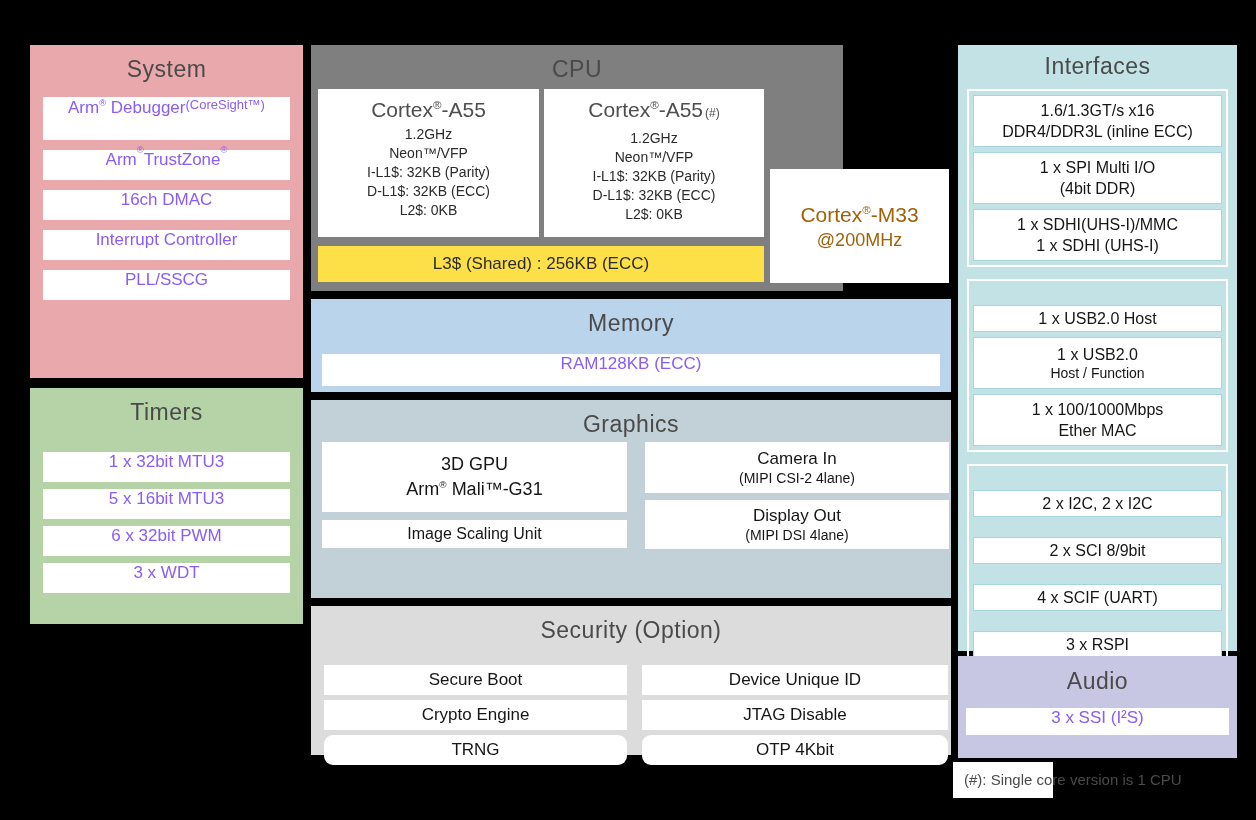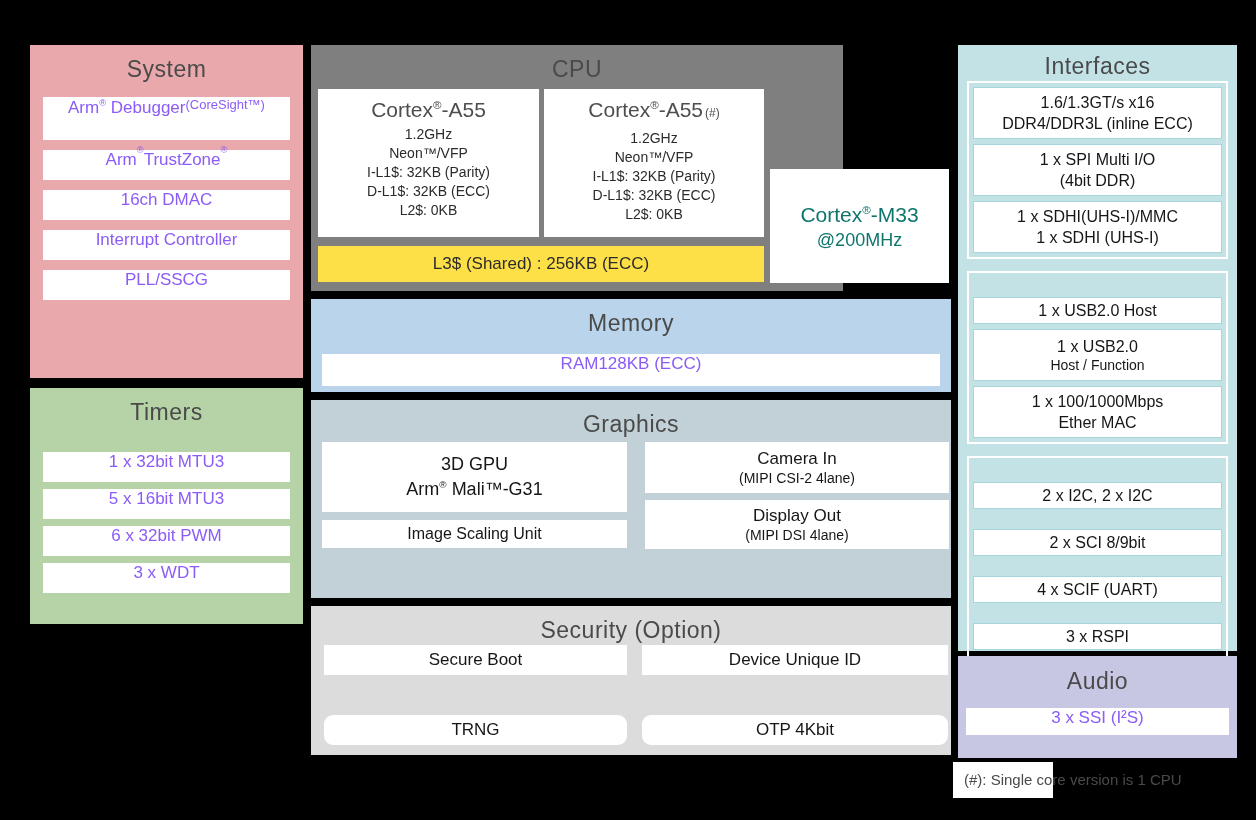--- a/index.html
+++ b/index.html
@@ -38,21 +38,21 @@
   .cpu { left: 311px; top: 45px; width: 532px; height: 246px; background: var(--cpu, #7F7F7F); }
   .core { position: absolute; background: #fff; text-align: center; }
   .core-a { left: 7px;  top: 44px; width: 221px; height: 148px; }
   .core-b { left: 233px; top: 44px; width: 220px; height: 148px; }
   .core-name { font-size: 21px; color: #4E4E4E; padding-top: 7px; line-height: 27px; margin-bottom: 2px; }
   .hash { font-size: 12px; color: #4E4E4E; margin-left: 2px; }
   .spec { font-size: 14px; line-height: 19px; color: #2B2B2B; }
   .l3box { position: absolute; left: 7px; top: 201px; width: 446px; height: 36px; background: #fde047;
            text-align: center; font-size: 17px; line-height: 36px; color: #2B2B2B; }
   .m33box { position: absolute; left: 459px; top: 124px; width: 179px; height: 114px; background: #fff;
-            display: flex; flex-direction: column; justify-content: center; text-align: center; color: #0f766e; }
+            display: flex; flex-direction: column; justify-content: center; text-align: center; color: #a16207; }
   .m33-name { font-size: 21px; line-height: 27px; }
   .m33-freq { font-size: 18px; line-height: 24px; }
 
   
   .memory { left: 311px; top: 299px; width: 640px; height: 93px; background: var(--memory, #B9D4EB); }
   .memory .item { height: 32px; margin: 16px 11px 0; }
 
   
   .graphics { left: 311px; top: 400px; width: 640px; height: 198px; background: var(--graphics, #C2D1D7); }
   .gbox { position: absolute; background: #fff; text-align: center; color: #161616;
@@ -60,28 +60,28 @@
   .gpu { left: 11px; top: 42px; width: 305px; height: 70px; }
   .gpu .l1 { font-size: 18px; line-height: 25px; }
   .isu { left: 11px; top: 120px; width: 305px; height: 28px; }
   .camera { left: 334px; top: 42px; width: 304px; height: 51px; }
   .displayout { left: 334px; top: 100px; width: 304px; height: 49px; }
   .camera .sub, .displayout .sub { font-size: 14px; line-height: 18px; }
 
   
   .security { left: 311px; top: 606px; width: 640px; height: 149px; background: var(--security, #DCDCDC); }
   .sbox { position: absolute; background: #fff; height: 30px; text-align: center;
-          font-size: 17px; line-height: 30px; color: #161616; }
+          font-size: 17px; line-height: 30px; color: #161616; margin-top: 20px; }
   .sec-l { left: 13px; width: 303px; }
   .sec-r { left: 331px; width: 306px; }
   .row0 { top: 39px; } .row1 { top: 74px; } .row2 { top: 109px; border-radius: 9px; }
 
   
   .interfaces { left: 958px; top: 45px; width: 279px; height: 606px; background: var(--interfaces, #C2E2E6); }
-  .interfaces .block-title { padding-top: 6px; }
+  .interfaces .block-title { padding-top: 6px; margin-bottom: 8px; }
   .igroup { margin: 0 9px 12px; border: 2px solid #fff; padding: 4px; }
   .iitem { background: #fff; border: 1px solid var(--ifborder, #A6D6DC); margin-bottom: 5px;
            text-align: center; color: #161616; display: flex; flex-direction: column; justify-content: center; }
   .iitem:last-child { margin-bottom: 0; }
   .iitem.one { height: 27px; margin-top: 20px; }
   .iitem.two { height: 52px; }
   .iitem .l1, .iitem .l2 { font-size: 16px; line-height: 21px; }
   .iitem .sub { font-size: 14px; line-height: 17px; }
 
   
@@ -165,22 +165,24 @@
     </div>
     <div class="gbox displayout">
       <div class="l1">Display Out</div>
       <div class="sub">(MIPI DSI 4lane)</div>
     </div>
   </section>
 
   <section class="block security">
     <div class="block-title">Security (Option)</div>
     <div class="sbox sec-l row0">Secure Boot</div>
+    <div class="sbox sec-l row1">Crypto Engine</div>
     <div class="sbox sec-l row2">TRNG</div>
     <div class="sbox sec-r row0">Device Unique ID</div>
+    <div class="sbox sec-r row1">JTAG Disable</div>
     <div class="sbox sec-r row2">OTP 4Kbit</div>
   </section>
 
   <section class="block interfaces">
     <div class="block-title">Interfaces</div>
 
     <div class="igroup">
       <div class="iitem two">
         <div class="l1">1.6/1.3GT/s x16</div>
         <div class="l2">DDR4/DDR3L (inline ECC)</div>

